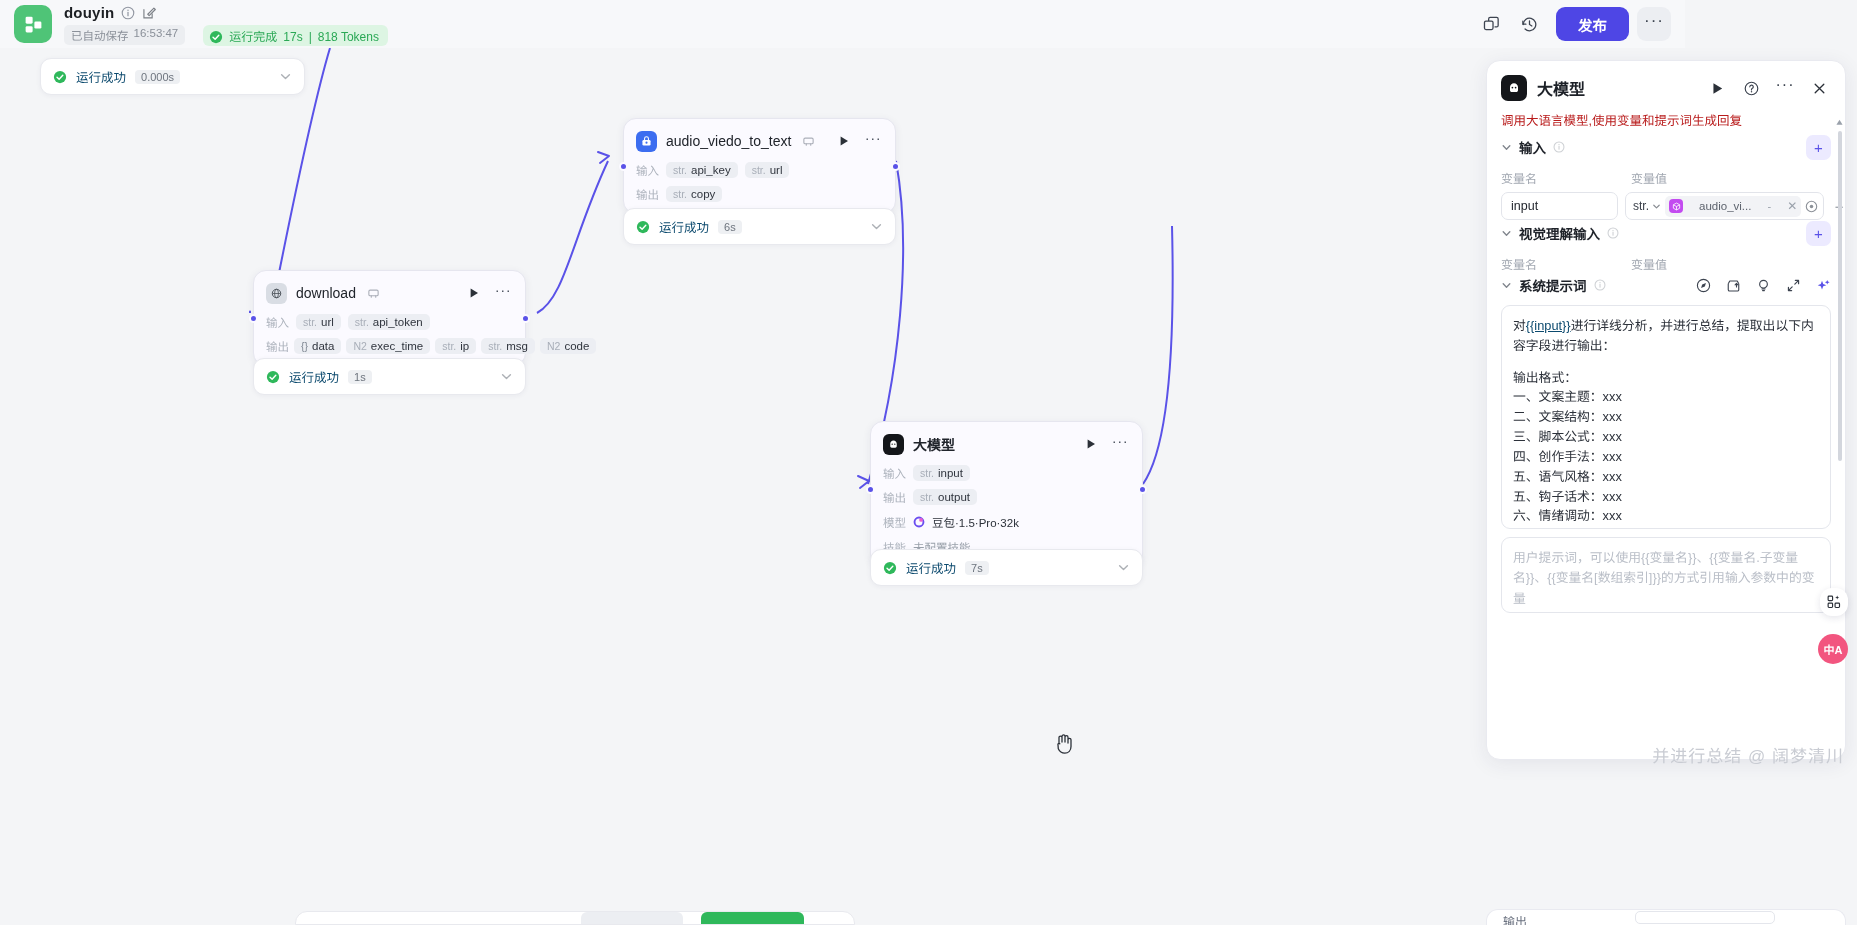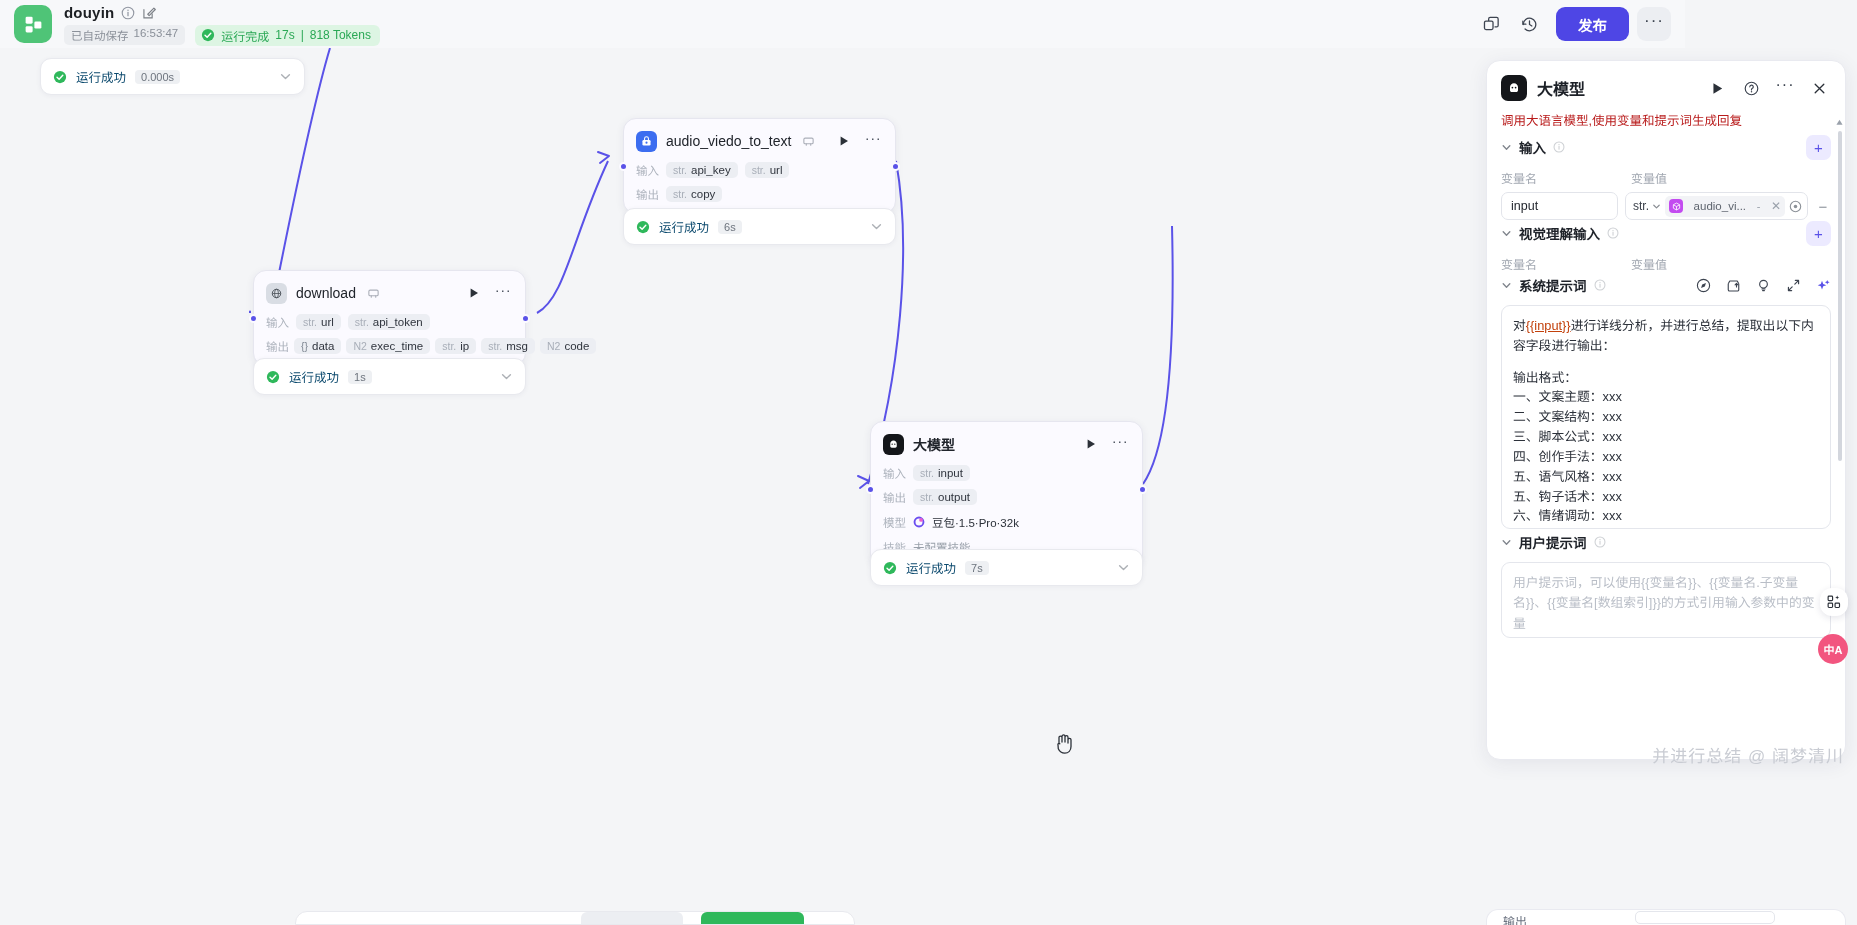--- a/index.html
+++ b/index.html
@@ -24,21 +24,21 @@
   .title-row { display: flex; align-items: center; gap: 7px; height: 20px; }
   .app-title { font-size: 15px; font-weight: bold; color: #1c1f23; letter-spacing: .2px; }
   .ico-circle-i, .ico-edit { width: 14px; height: 14px; opacity: .72; display:block; }
   .meta-row { display: flex; align-items: center; gap: 10px; margin-top: 1px; }
   .autosave {
     background: #eceef1; border-radius: 5px; padding: 2px 7px;
     font-size: 11.5px; color: #8a9099; display: flex; gap: 5px;
   }
   .runstatus {
     background: #ddf5e3; border-radius: 6px; padding: 2px 9px 2px 6px;
-    font-size: 12px; color: #2aa855; display: flex; align-items: center; gap: 6px;
+    font-size: 12px; color: #2aa855; display: flex; align-items: flex-end; gap: 6px; margin-left: 8px;
   }
   .check-green { width: 14px; height: 14px; flex: none; }
   .topbar-spacer { flex: 1; }
   .tb-icon-btn {
     width: 34px; height: 34px; border-radius: 8px; display: flex;
     align-items: center; justify-content: center; margin-left: 4px;
   }
   .tb-icon-btn svg { width: 19px; height: 19px; }
   .publish-btn {
     background: #4e46e5; color: #fff; font-size: 14.5px; font-weight: bold;
@@ -154,36 +154,36 @@
     font-family: inherit; outline: none;
   }
   .var-val-box {
     flex: 1; height: 28px; border: 1px solid #e2e4ea; border-radius: 7px;
     display: flex; align-items: center; padding: 0 5px 0 7px; gap: 4px; background: #fff;
   }
   .type-sel { font-size: 12px; color: #3b414b; display: flex; align-items: center; gap: 3px; }
   .type-sel svg { width: 9px; height: 9px; opacity: .6; }
   .ref-chip {
     flex: 1; background: #f2f3f6; border-radius: 5px; height: 21px;
-    display: flex; align-items: center; gap: 8px; padding: 0 4px; min-width: 0; justify-content: space-between;
+    display: flex; align-items: center; gap: 16px; padding: 0 4px; min-width: 0;
   }
   .ref-ico { width: 14px; height: 14px; border-radius: 4px; background: #c34bf0;
              display: flex; align-items: center; justify-content: center; flex: none; }
   .ref-name { font-size: 11.5px; color: #5e646e; white-space: nowrap; overflow: hidden; }
   .ref-dash { font-size: 11px; color: #9aa1ab; }
   .ref-x { font-size: 12px; color: #9aa1ab; }
   .target-ico { width: 13px; height: 13px; flex: none; opacity: .7; }
   .minus-btn { width: 16px; font-size: 15px; color: #8a9099; text-align: center; flex: none; }
 
   .prompt-box {
     margin-top: 8px; border: 1px solid #e4e6ec; border-radius: 9px;
     padding: 10px 11px; background: #fff; font-size: 12.8px; line-height: 1.55;
     color: #2c313a; height: 224px; overflow: hidden;
   }
-  .prompt-box .hl { color: #c2410c; text-decoration: underline; }
+  .prompt-box .hl { color: #0c4a6e; text-decoration: underline; }
   .prompt-box p { margin: 0; }
   .prompt-box .blank { height: 12px; }
   .ph-box {
     margin-top: 8px; border: 1px solid #e4e6ec; border-radius: 9px;
     padding: 10px 11px; background: #fff; font-size: 12.8px; line-height: 1.6;
     color: #b9bec7; height: 76px; overflow: hidden;
   }
 
   .panel-scroll {
     position: absolute; right: 3px; top: 70px; width: 4px; height: 330px;
@@ -650,31 +650,20 @@
         <p>三、脚本公式：xxx</p>
         <p>四、创作手法：xxx</p>
         <p>五、语气风格：xxx</p>
         <p>五、钩子话术：xxx</p>
         <p>六、情绪调动：xxx</p>
         <p>七、人设体现：xxx</p>
       </div>
     </div>
 
     <div class="sec">
-      <div class="sec-head">
-        <svg class="sec-chev" viewBox="0 0 12 12">
-          <path d="M2.4 4.2 6 7.8 9.6 4.2" fill="none" stroke="#3d4450" stroke-width="1.5" stroke-linecap="round" stroke-linejoin="round"></path>
-        </svg>
-        <span class="sec-title">用户提示词</span>
-        <svg class="info-i" viewBox="0 0 14 14">
-          <circle cx="7" cy="7" r="5.8" fill="none" stroke="#8a9099" stroke-width="1.2"></circle>
-          <circle cx="7" cy="4.3" r=".75" fill="#8a9099"></circle>
-          <rect x="6.4" y="5.9" width="1.25" height="4.2" rx=".5" fill="#8a9099"></rect>
-        </svg>
-      </div>
       <div class="ph-box">用户提示词，可以使用{{变量名}}、{{变量名.子变量名}}、{{变量名[数组索引]}}的方式引用输入参数中的变量</div>
     </div>
   </div>
 
   <svg class="scroll-arrow" viewBox="0 0 10 10">
     <path d="M5 2 8.4 7.4H1.6z" fill="#9aa1ab"></path>
   </svg>
   <div class="panel-scroll"></div>
 </div>
 

